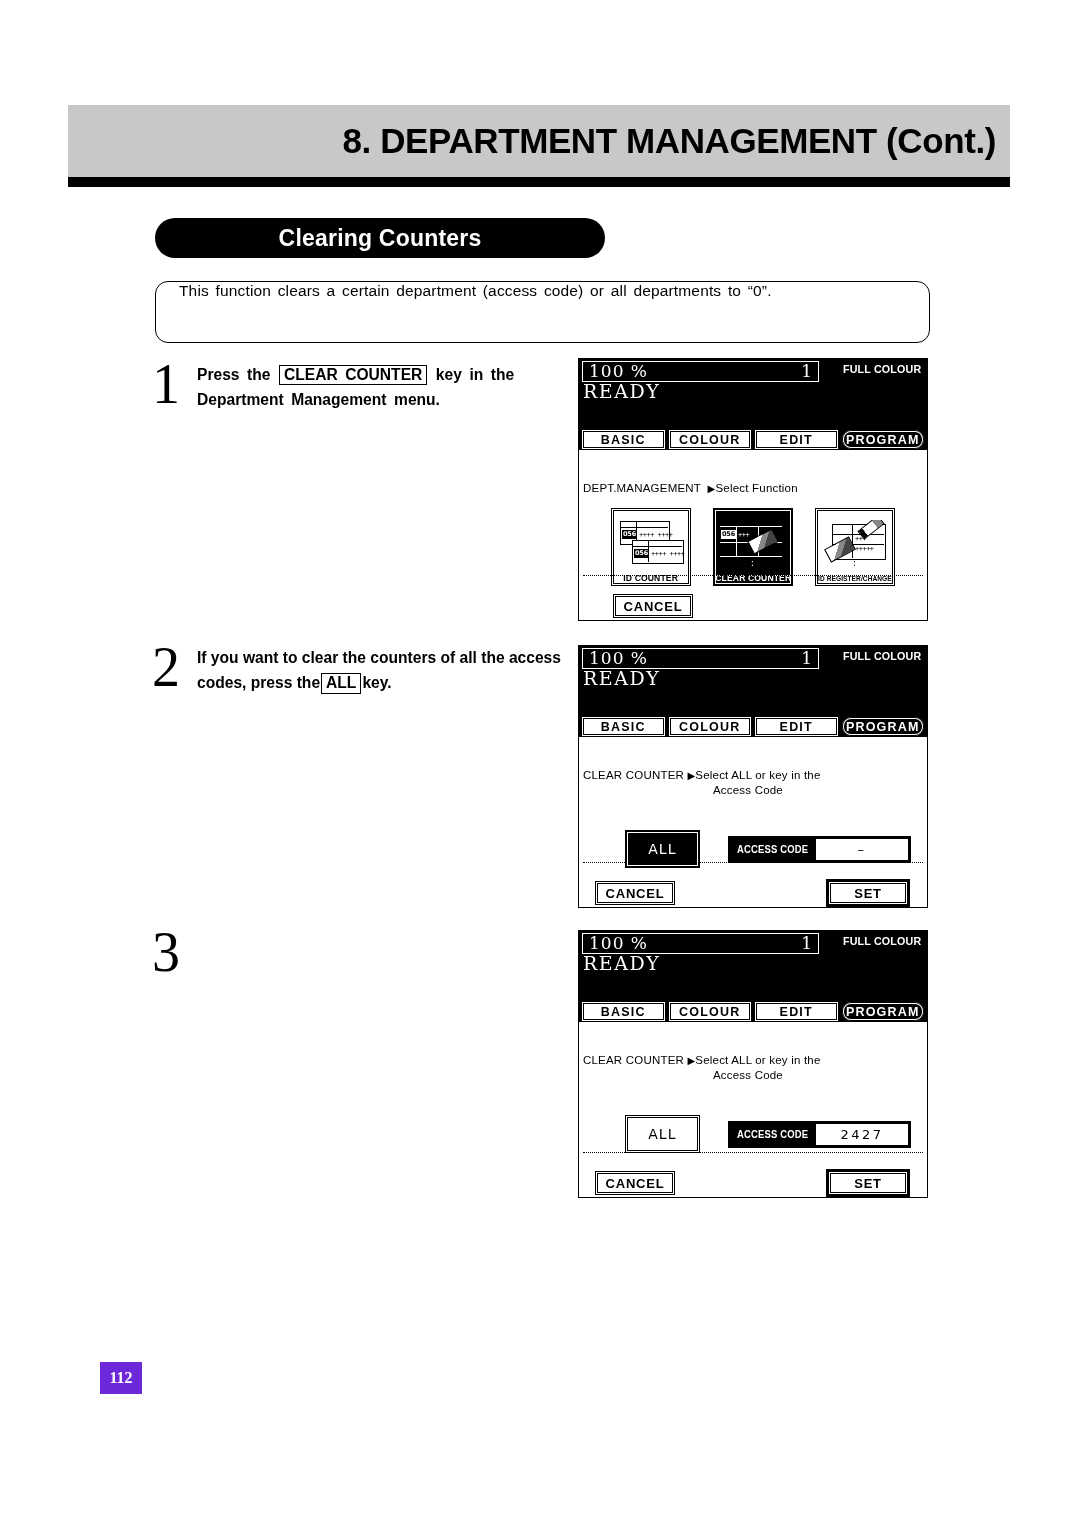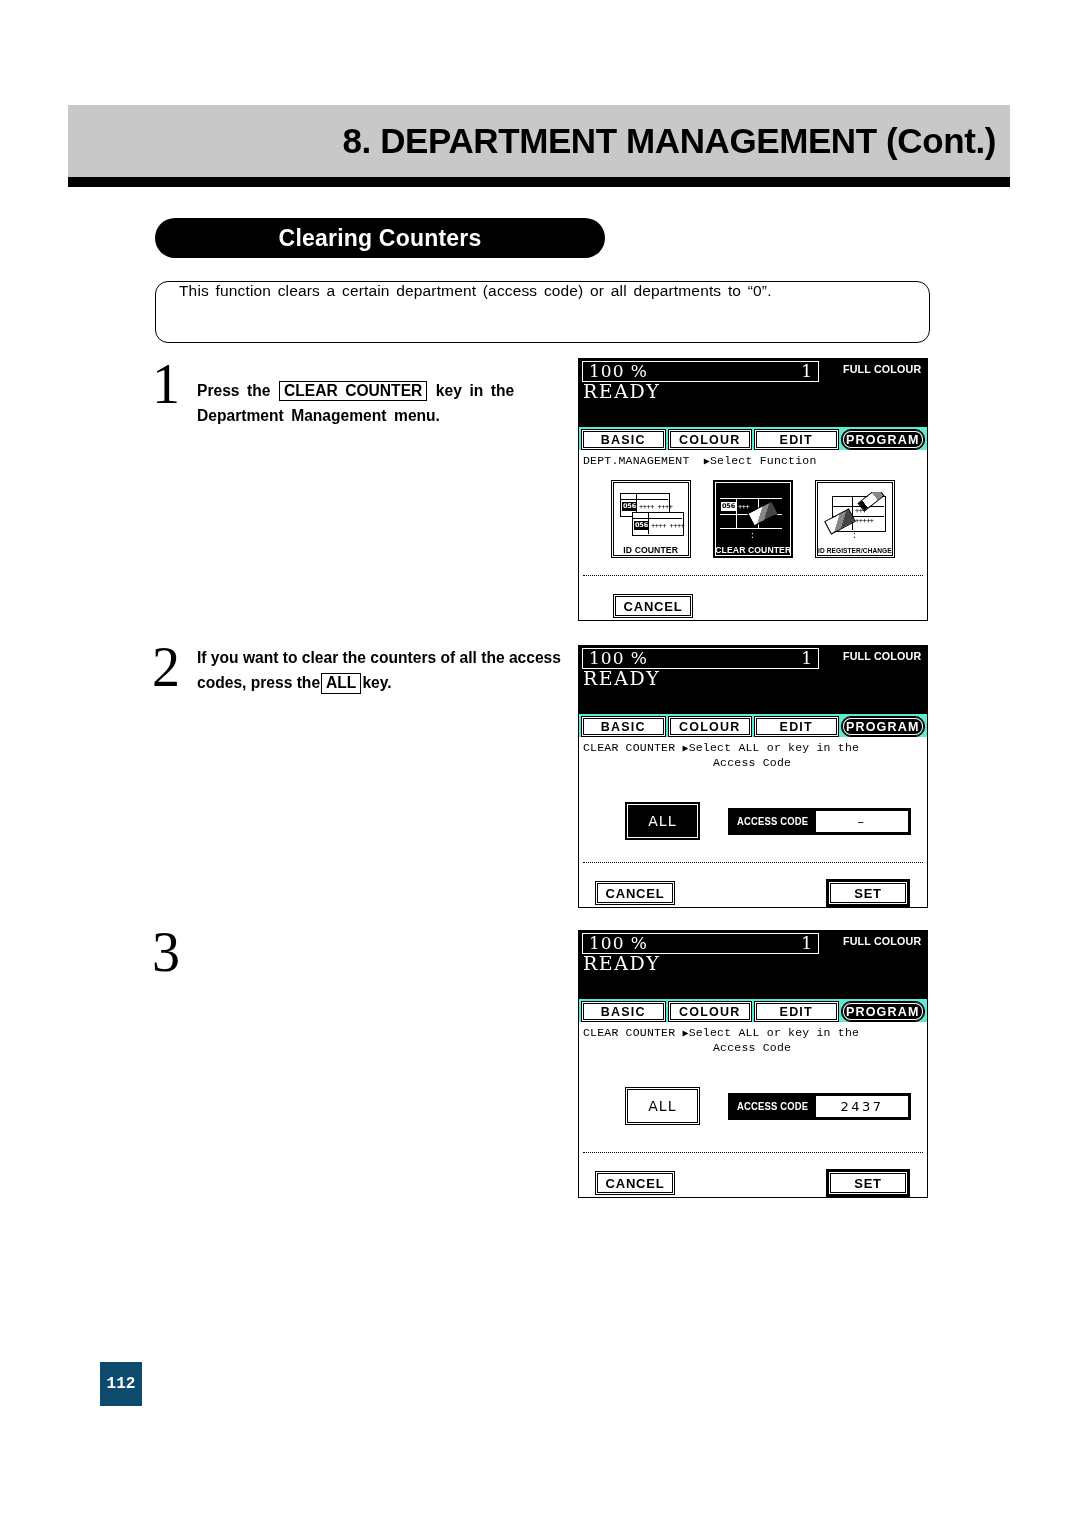--- a/index.html
+++ b/index.html
@@ -114,21 +114,21 @@
   }
   .keycap {
     display: inline-block;
     border: 1.6px solid #000;
     padding: 0px 4px 1px 4px;
     line-height: 1.12;
     font-weight: bold;
     margin: 0 1px;
     vertical-align: baseline;
   }
-  .jst { word-spacing: 3.2px; margin-top: 16px; }
+  .jst { word-spacing: 3.2px; }
 
   #step1 { top: 362px; }
   #step2 { top: 645px; }
   #step3 { top: 930px; }
 
   
   .lcd {
     position: absolute;
     left: 578px;
     width: 350px;
@@ -193,21 +193,21 @@
     font-size: 19px;
     font-family: "DejaVu Serif", serif;
     letter-spacing: 1.5px;
   }
 
   
   .lcd-tabs {
     display: flex;
     gap: 2px;
     padding: 2px 2px 0 2px;
-    background: #5eead4;
+    background: #000000;
     border-top: 2px solid #000;
   }
   .lcd-tab {
     flex: 1;
     height: 21px;
     border: 1.5px solid #000;
     box-sizing: border-box;
     display: flex;
     align-items: center;
     justify-content: center;
@@ -224,25 +224,26 @@
     background: #000;
     color: #fff;
     box-shadow: inset 0 0 0 1px #000, inset 0 0 0 2px #fff;
     border-radius: 10px;
   }
 
   
   .lcd-msg {
     padding: 3px 0 0 4px;
     font-size: 11.5px;
-    font-family: Liberation Mono, monospace;
+    font-family: Liberation Sans, sans-serif;
     color: #000;
     line-height: 1.32;
     white-space: pre;
     letter-spacing: 0.2px;
+    margin-top: 28px;
   }
   .lcd-msg .arrow { font-size: 10px; }
 
   
   .func-row {
     display: flex;
     justify-content: center;
     gap: 22px;
     margin-top: 12px;
   }
@@ -434,29 +435,29 @@
     box-shadow: inset 0 0 0 1px #fff, inset 0 0 0 2px #000, 0 0 0 2px #000;
     margin-right: 3px;
   }
 
   
   .page-num {
     position: absolute;
     left: 100px;
     top: 1362px;
     width: 42px;
-    height: 44px;
-    background: #0c4a6e;
+    height: 32px;
+    background: #6d28d9;
     color: #fff;
     display: flex;
     align-items: center;
     justify-content: center;
     font-size: 16px;
     font-weight: bold;
-    font-family: Liberation Mono, monospace;
+    font-family: Liberation Serif, serif;
   }
 </style>
 </head>
 <body>
 
 <div class="header-band">
   <div class="header-title"><span>8. DEPARTMENT MANAGEMENT</span> <span class="cont">(Cont.)</span></div>
 </div>
 <div class="header-rule"></div>
 
@@ -608,21 +609,21 @@
     <div class="lcd-tab active">PROGRAM</div>
   </div>
 
   <div class="lcd-msg"><span>CLEAR COUNTER</span> <span class="arrow">▶</span><span>Select ALL or key in the</span>
 <span style="padding-left:130px">Access Code</span></div>
 
   <div class="sel-row">
     <div class="all-btn">ALL</div>
     <div class="accode">
       <span class="accode-label">ACCESS CODE</span>
-      <span class="accode-value">2437</span>
+      <span class="accode-value">2427</span>
     </div>
   </div>
 
   <div class="lcd-divider"></div>
   <div class="lcd-foot">
     <div class="foot-btn">CANCEL</div>
     <div class="foot-btn emph">SET</div>
   </div>
 </div>
 

